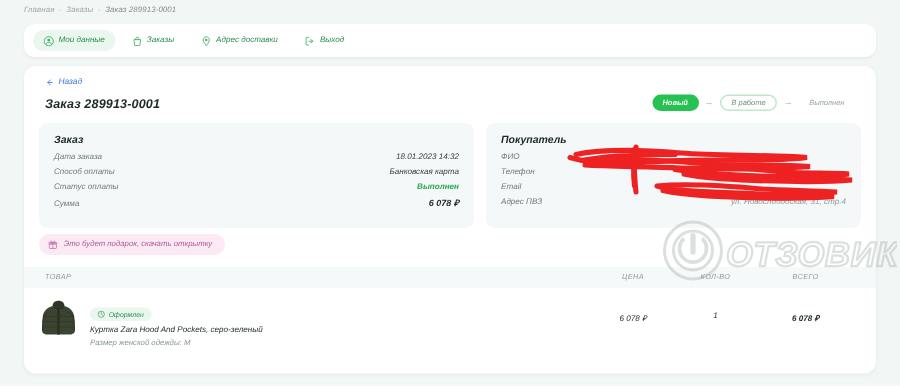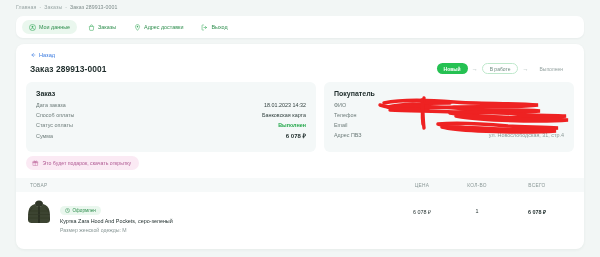--- a/index.html
+++ b/index.html
@@ -3,21 +3,21 @@
 <meta charset="utf-8">
 <style>
   * { box-sizing: border-box; margin: 0; padding: 0; }
   html, body {
     width: 600px; height: 257px;
     overflow: hidden;
     background: #f2f6f5;
     font-family: "Liberation Sans", sans-serif;
     -webkit-font-smoothing: antialiased;
   }
-  .page { position: relative; width: 600px; height: 193px; background: #f2f6f5; }
+  .page { position: relative; width: 600px; height: 193px; background: #f2f6f5; font-style: italic; }
 
   
   .breadcrumb {
     position: absolute; left: 16px; top: 4px;
     font-size: 5.2px; color: #9aa7a6; letter-spacing: .1px;
     display: flex; align-items: center; gap: 3px; white-space: nowrap;
   }
   .breadcrumb .sep { color: #b9c4c3; }
   .breadcrumb .crumb-link { color: #9aa7a6; }
   .breadcrumb .crumb-current { color: #7d8b8a; }
@@ -337,14 +337,25 @@
           <div class="prod-name">Куртка Zara Hood And Pockets, серо-зеленый</div>
           <div class="prod-variant">Размер женской одежды: M</div>
         </div>
       </div>
       <div class="price-cell">6 078 ₽</div>
       <div class="qty-cell">1</div>
       <div class="total-cell">6 078 ₽</div>
     </div>
   </section>
 
+  <div class="watermark">
+    <svg viewBox="0 0 320 100">
+      <g fill="none" stroke="#8b9a98" stroke-width="4">
+        <circle cx="48" cy="52" r="38"></circle>
+        <circle cx="48" cy="52" r="26"></circle>
+        <path d="M48 32v22" stroke-width="7" stroke-linecap="round"></path>
+        <path d="M36 36a18 18 0 1 0 24 0" stroke-width="5"></path>
+      </g>
+      <text x="92" y="72" font-family="Liberation Sans, sans-serif" font-size="46" font-weight="bold" fill="none" stroke="#8b9a98" stroke-width="3" letter-spacing="1">ОТЗОВИК</text>
+    </svg>
+  </div>
 
 </div>
 
 </body></html>

